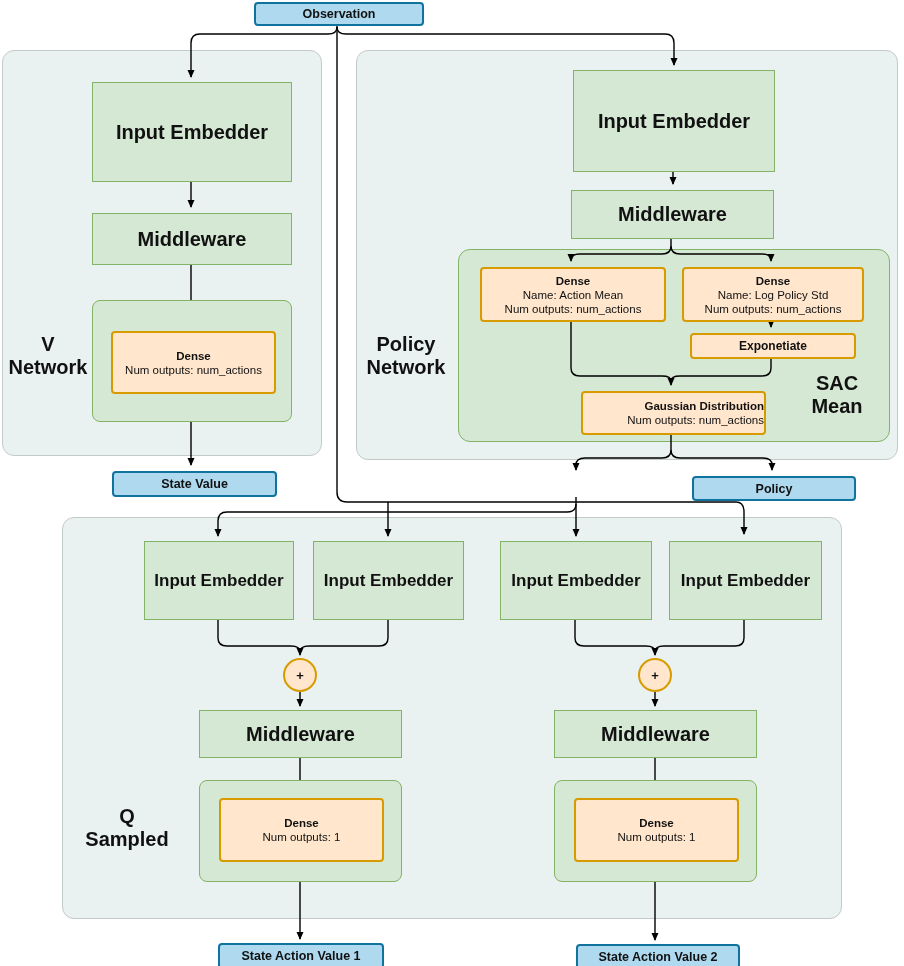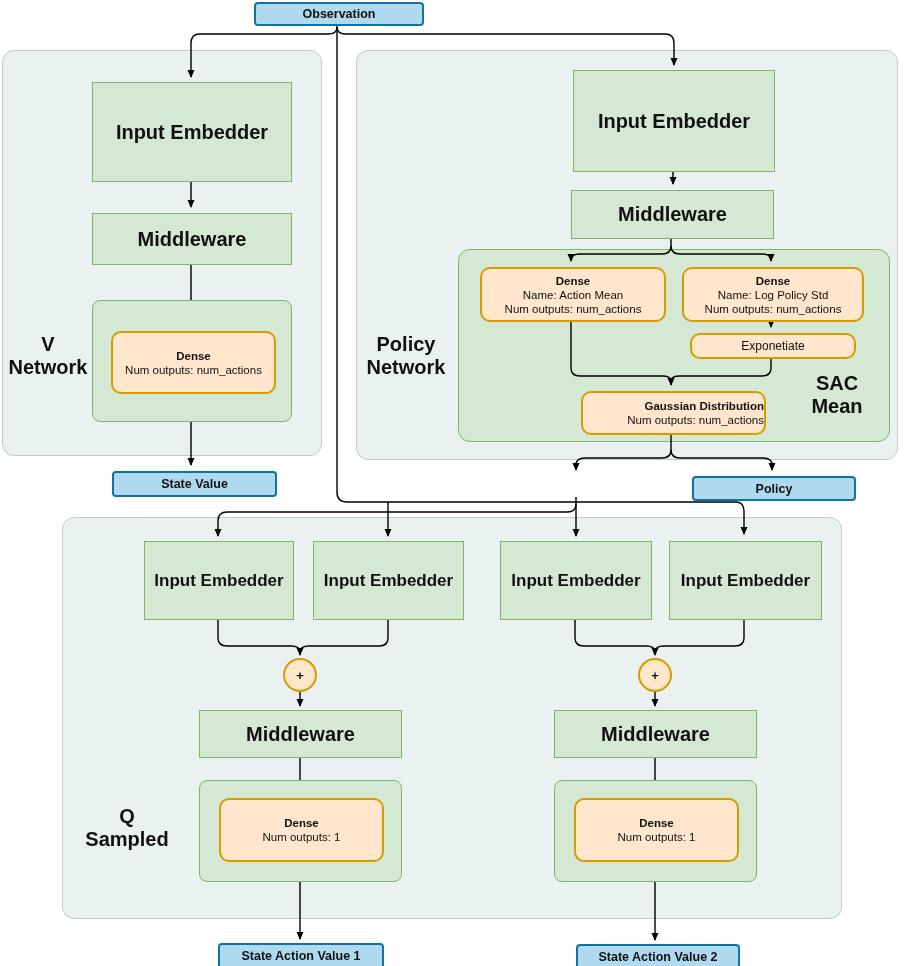--- a/index.html
+++ b/index.html
@@ -34,21 +34,21 @@
     position:absolute;
     background:var(--green-fill,#d5e8d4);
     border:1px solid var(--green-stroke,#82b366);
     border-radius:8px;
     z-index:4;
   }
   .orangebox{
     position:absolute;
     background:var(--orange-fill,#ffe6cc);
     border:2px solid var(--orange-stroke,#d79b00);
-    border-radius:10px;
+    border-radius:4px;
     display:flex;flex-direction:column;align-items:center;justify-content:center;
     font-size:11.5px;color:#111;line-height:14px;
     z-index:5;text-align:center;
   }
   .orangebox .ttl{font-weight:bold;}
   .bluebox{
     position:absolute;
     background:var(--blue-fill,#aed9ee);
     border:2px solid var(--blue-stroke,#10739e);
     border-radius:4px;
@@ -160,21 +160,21 @@
   <div class="orangebox" style="left:480px;top:267px;width:182px;height:51px;">
     <span class="ttl">Dense</span>
     <span>Name: Action Mean</span>
     <span>Num outputs: num_actions</span>
   </div>
   <div class="orangebox" style="left:682px;top:267px;width:178px;height:51px;">
     <span class="ttl">Dense</span>
     <span>Name: Log Policy Std</span>
     <span>Num outputs: num_actions</span>
   </div>
-  <div class="orangebox" style="left:690px;top:333px;width:162px;height:22px;font-weight:normal;font-size:12px;">Exponetiate</div>
+  <div class="orangebox" style="left:690px;top:333px;width:162px;height:22px;font-weight:bold;font-size:12px;">Exponetiate</div>
   <div class="orangebox" style="left:581px;top:391px;width:181px;height:40px;align-items:flex-end;">
     <span class="ttl">Gaussian Distribution</span>
     <span>Num outputs: num_actions</span>
   </div>
   <div class="bluebox" style="left:692px;top:476px;width:160px;height:21px;">Policy</div>
 
   <div class="seclabel" style="left:77px;top:805px;width:100px;">
     <div>Q</div>
     <div>Sampled</div>
   </div>

